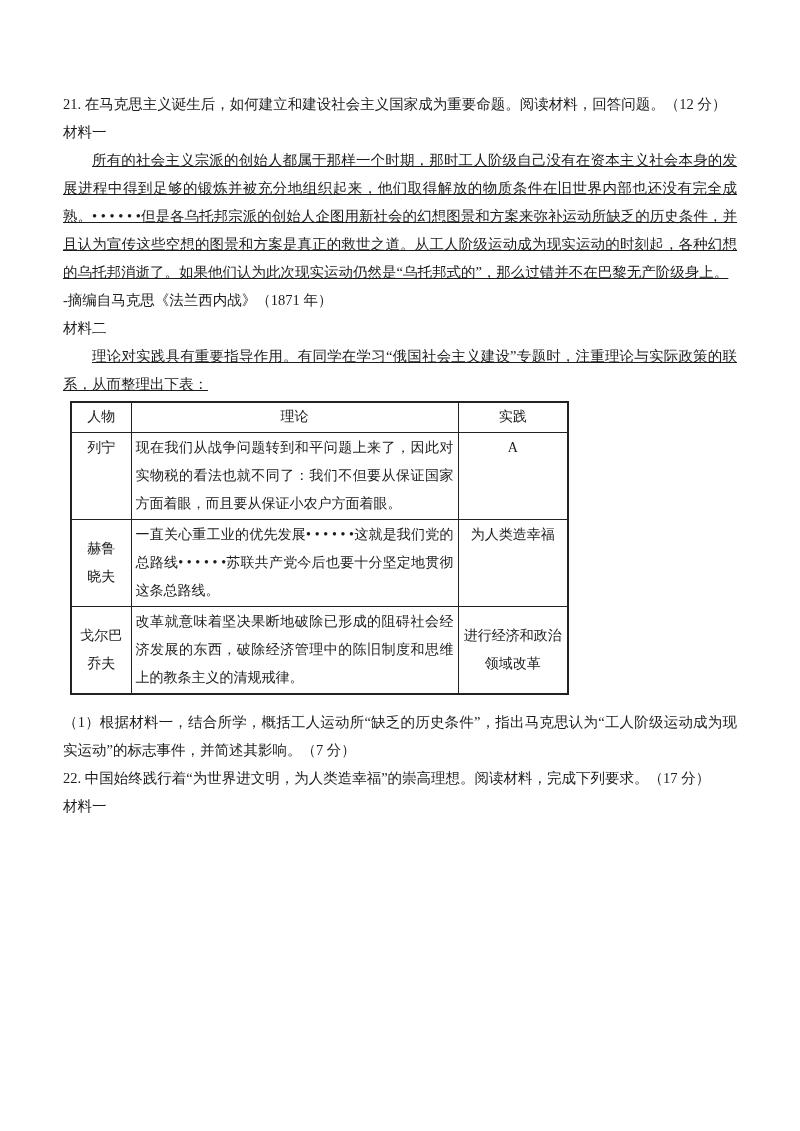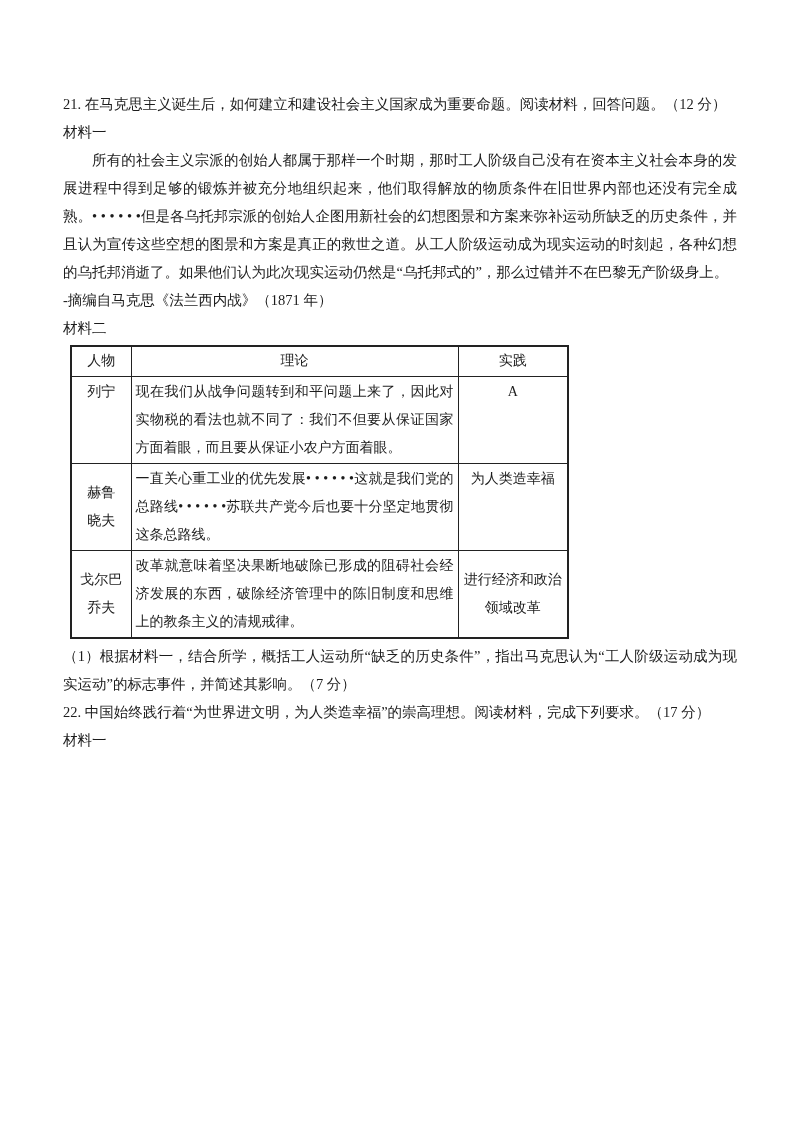--- a/index.html
+++ b/index.html
@@ -10,28 +10,28 @@
     box-sizing: border-box;
     padding: 90px 63px 0 63px;
     background: #ffffff;
     font-family: "Liberation Serif", "DejaVu Serif", serif;
     font-size: 14.5px;
     line-height: 28px;
     color: #1c1c1c;
     overflow: hidden;
   }
   .page p { margin: 0; text-align: justify; }
-  .indent { text-indent: 2em; }
+  .indent { text-indent: 2em; text-decoration: underline; }
   .citation { text-align: right; padding-right: 77px; }
 
   table.qtable {
     border-collapse: collapse;
     table-layout: fixed;
     width: 497px;
-    margin: 3px 0 3px 7px;
+    margin: 3px 0 13px 7px;
     border: 2px solid #222222;
     font-size: 14px;
     line-height: 28px;
     color: #1c1c1c;
   }
   table.qtable th, table.qtable td {
     border: 1px solid #222222;
     padding: 1px 4px;
     box-sizing: border-box;
   }
@@ -53,20 +53,21 @@
 </head>
 <body>
 
 <div class="page">
 
   <p>21. 在马克思主义诞生后，如何建立和建设社会主义国家成为重要命题。阅读材料，回答问题。（12 分）</p>
   <p>材料一</p>
   <p class="indent">所有的社会主义宗派的创始人都属于那样一个时期，那时工人阶级自己没有在资本主义社会本身的发展进程中得到足够的锻炼并被充分地组织起来，他们取得解放的物质条件在旧世界内部也还没有完全成熟。•&nbsp;•&nbsp;•&nbsp;•&nbsp;•&nbsp;•但是各乌托邦宗派的创始人企图用新社会的幻想图景和方案来弥补运动所缺乏的历史条件，并且认为宣传这些空想的图景和方案是真正的救世之道。从工人阶级运动成为现实运动的时刻起，各种幻想的乌托邦消逝了。如果他们认为此次现实运动仍然是“乌托邦式的”，那么过错并不在巴黎无产阶级身上。</p>
   <p class="citation">-摘编自马克思《法兰西内战》（1871 年）</p>
   <p>材料二</p>
+  <p class="indent">理论对实践具有重要指导作用。有同学在学习“俄国社会主义建设”专题时，注重理论与实际政策的联系，从而整理出下表：</p>
 
   <table class="qtable">
     <colgroup>
       <col style="width:60px">
       <col style="width:327px">
       <col style="width:110px">
     </colgroup>
     <thead>
       <tr>
         <th>人物</th>

